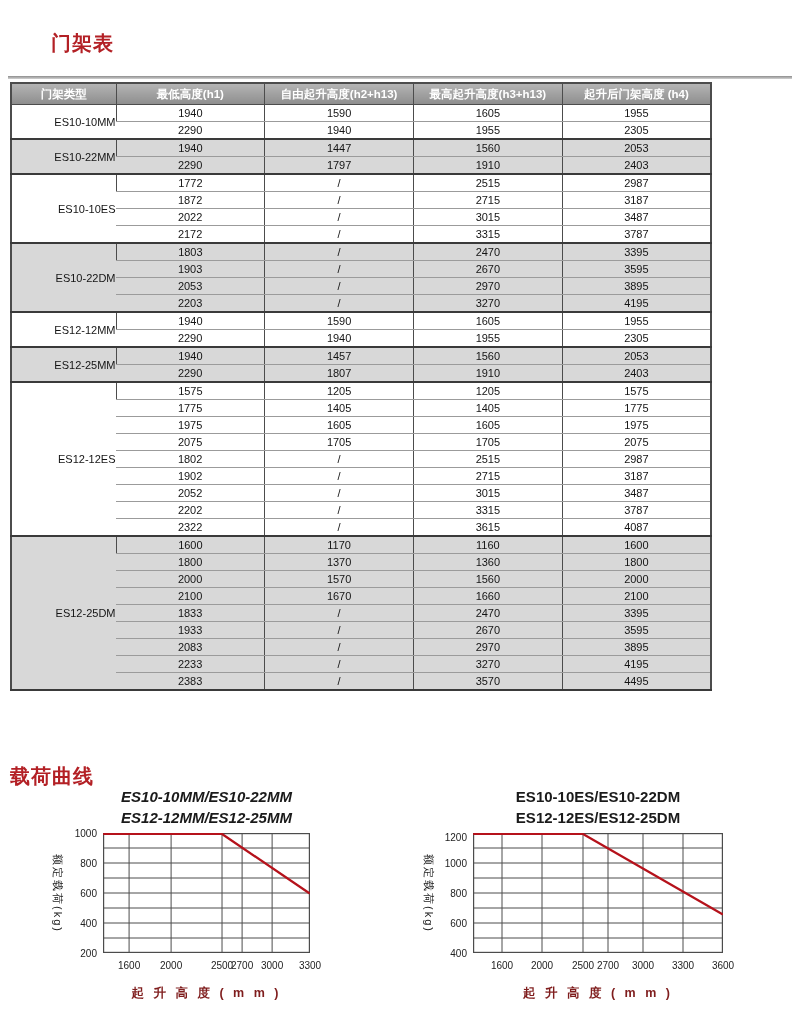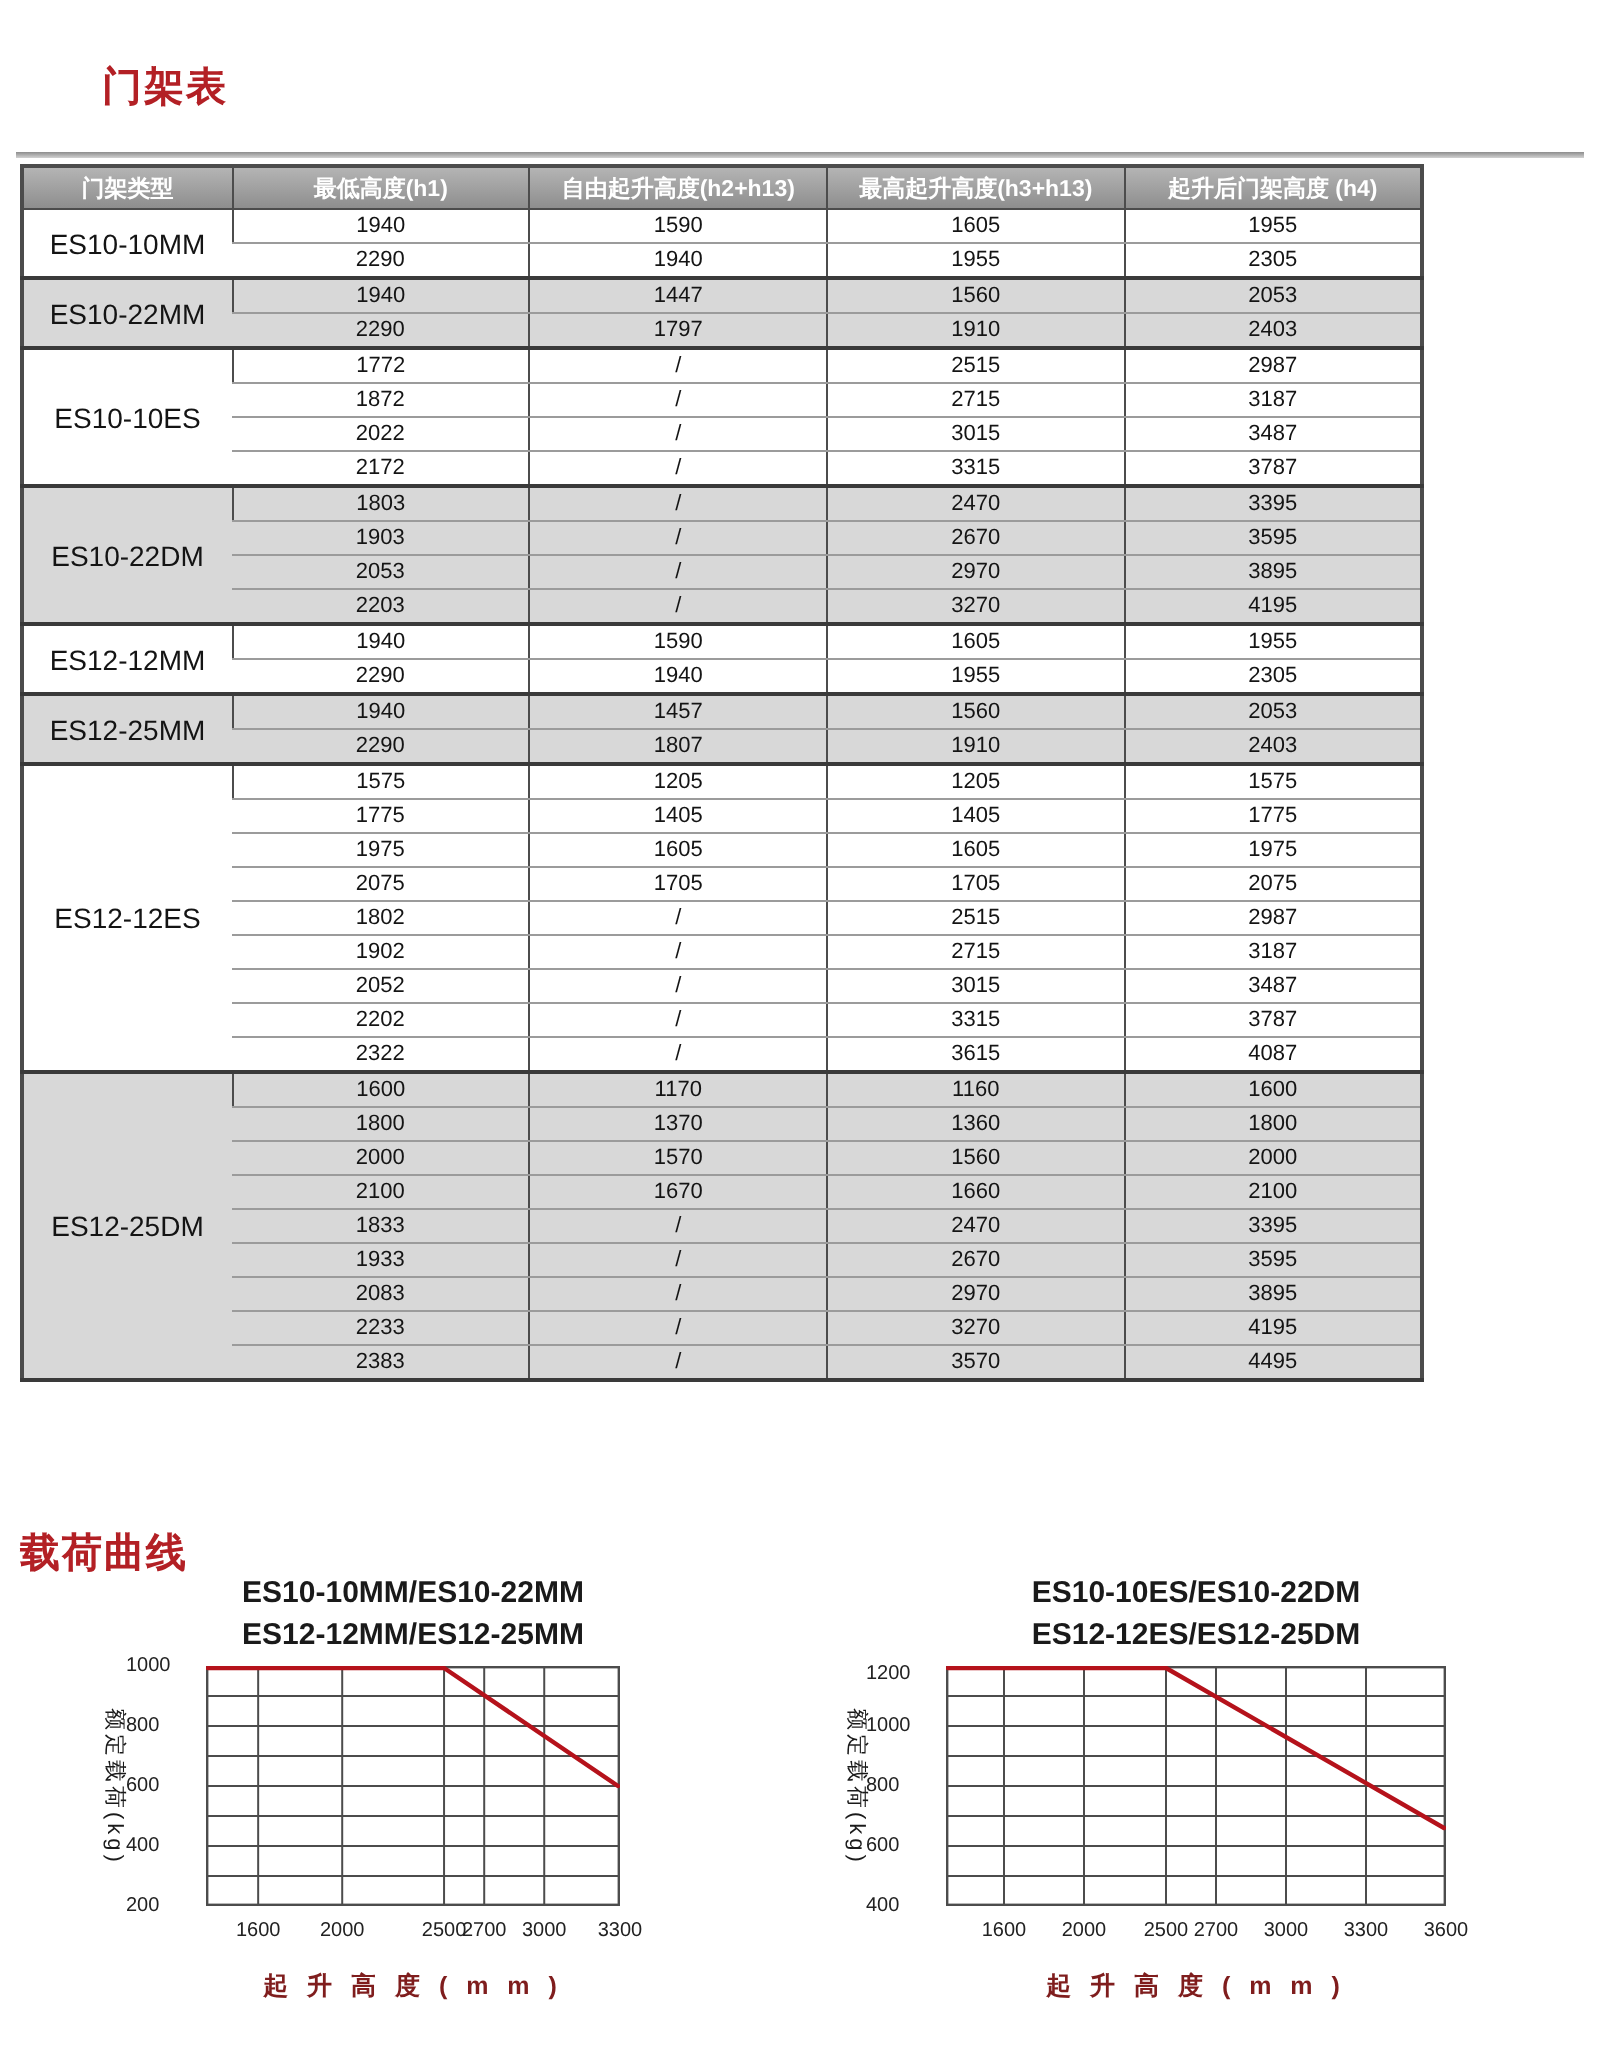--- a/index.html
+++ b/index.html
@@ -14,30 +14,30 @@
   table.mast{position:absolute;left:10px;top:82px;width:702px;border-collapse:collapse;
              table-layout:fixed;border:2px solid #4c4c4c;}
   .mast th{background:linear-gradient(#b4b4b4,#8e8e8e);color:#ffffff;font-size:11.5px;
            font-weight:bold;height:20px;border:1px solid #4c4c4c;padding:0;}
   .mast td{text-align:center;vertical-align:middle;font-size:11px;height:16px;line-height:16px;
            color:#141414;border-left:1px solid #4c4c4c;border-bottom:1px solid #9b9b9b;padding:0;}
   .mast td:first-child{border-left:none;}
   .mast tr.gray td{background:#d8d8d8;}
   .mast tr.white td{background:#ffffff;}
   .mast tr.group-end td{border-bottom:2px solid #3a3a3a;}
-  .mast td.model{border-bottom:2px solid #3a3a3a;font-size:14px;}
+  .mast td.model{border-bottom:2px solid #3a3a3a;font-size:11px;text-align:right;}
   
   .chart{position:absolute;top:780px;height:245px;}
   #chart0{left:40px;width:345px;}
   #chart1{left:415px;width:380px;}
   .chart-title{position:absolute;transform:translateX(-50%);text-align:center;color:#1a1a1a;
                font-size:15px;font-weight:600;line-height:21px;white-space:nowrap;}
   .plot-svg{position:absolute;}
   .ytick{position:absolute;font-size:10px;color:#222;transform:translateY(-50%);
-         width:34px;}
+         text-align:right;width:34px;}
   .xtick{position:absolute;font-size:10px;color:#222;transform:translateX(-50%);white-space:nowrap;}
   .xlabel{position:absolute;transform:translateX(-50%);font-size:12.5px;font-weight:600;
           letter-spacing:3px;color:#7f1d1d;white-space:nowrap;}
   .ylabel{position:absolute;display:flex;align-items:center;justify-content:center;}
   .ylabel span{transform:rotate(90deg);white-space:nowrap;font-size:11px;letter-spacing:2px;
                color:#1a1a1a;}
 </style>
 </head>
 <body>
 
@@ -276,21 +276,21 @@
           <td>/</td>
           <td>3570</td>
           <td>4495</td>
         </tr>
       </tbody>
   </table>
 
   <h1 class="section-title" id="curveTitle">载荷曲线</h1>
 
   <div class="chart" id="chart0">
-      <div class="chart-title" style="left: 166.5px; top: 6px;">
+      <div class="chart-title" style="left: 166.5px; top: 6px; font-style: italic;">
         <div>ES10-10MM/ES10-22MM</div>
         <div>ES12-12MM/ES12-25MM</div>
       </div>
       <div class="ylabel" style="left: 6px; top: 53px; width: 22px; height: 120px;">
         <span>额定载荷(kg)</span>
       </div>
       <div class="ytick" style="left: 23px; top: 53px;">1000</div>
       <div class="ytick" style="left: 23px; top: 83px;">800</div>
       <div class="ytick" style="left: 23px; top: 113px;">600</div>
       <div class="ytick" style="left: 23px; top: 143px;">400</div>

